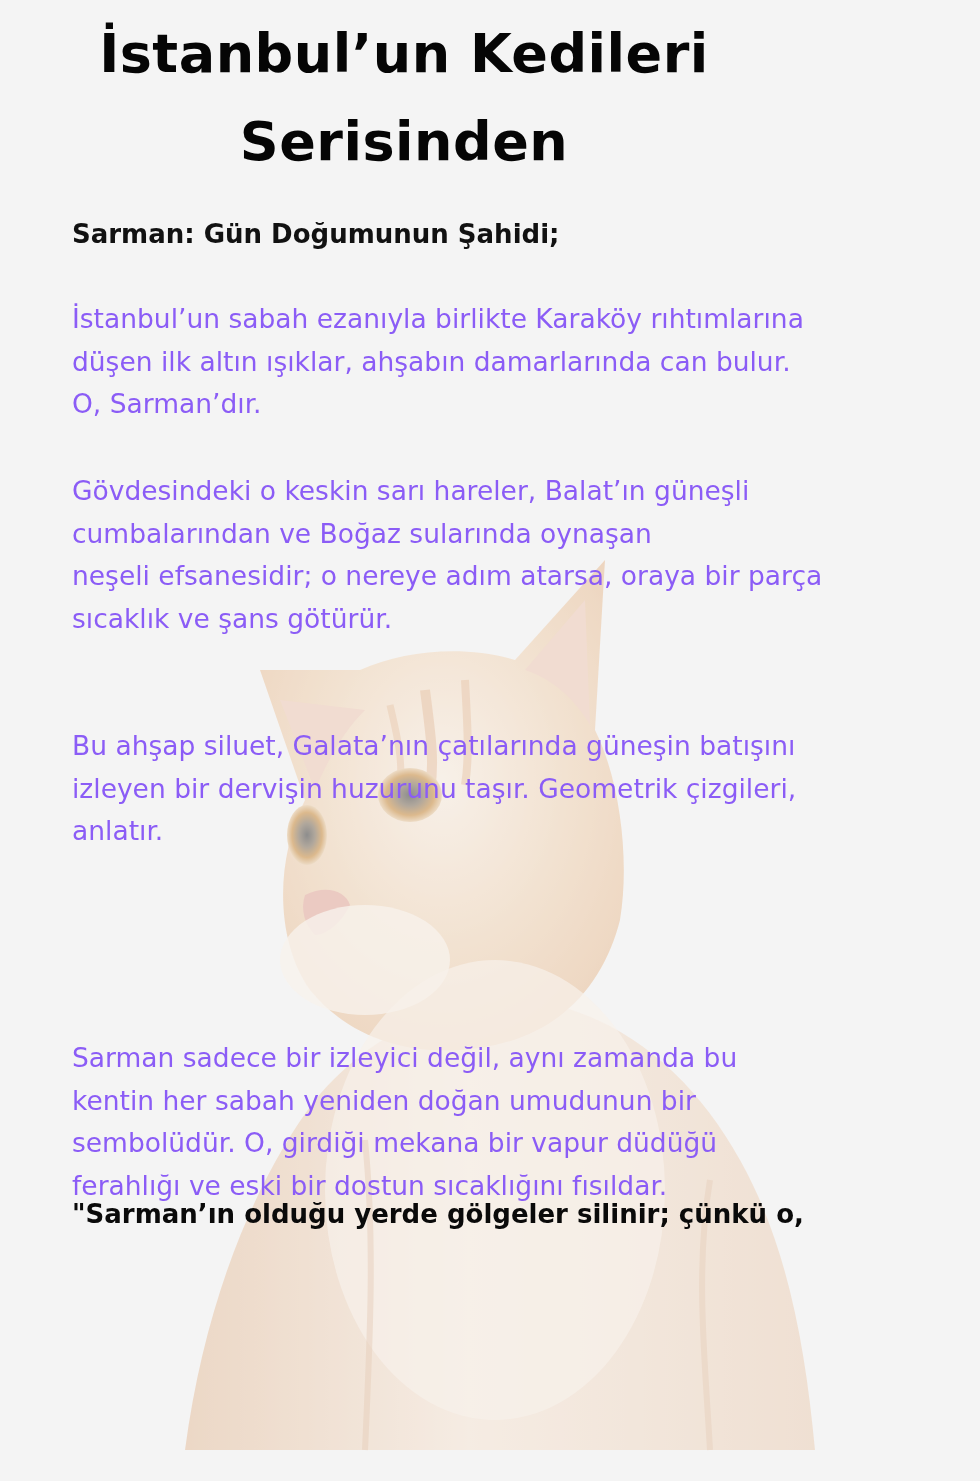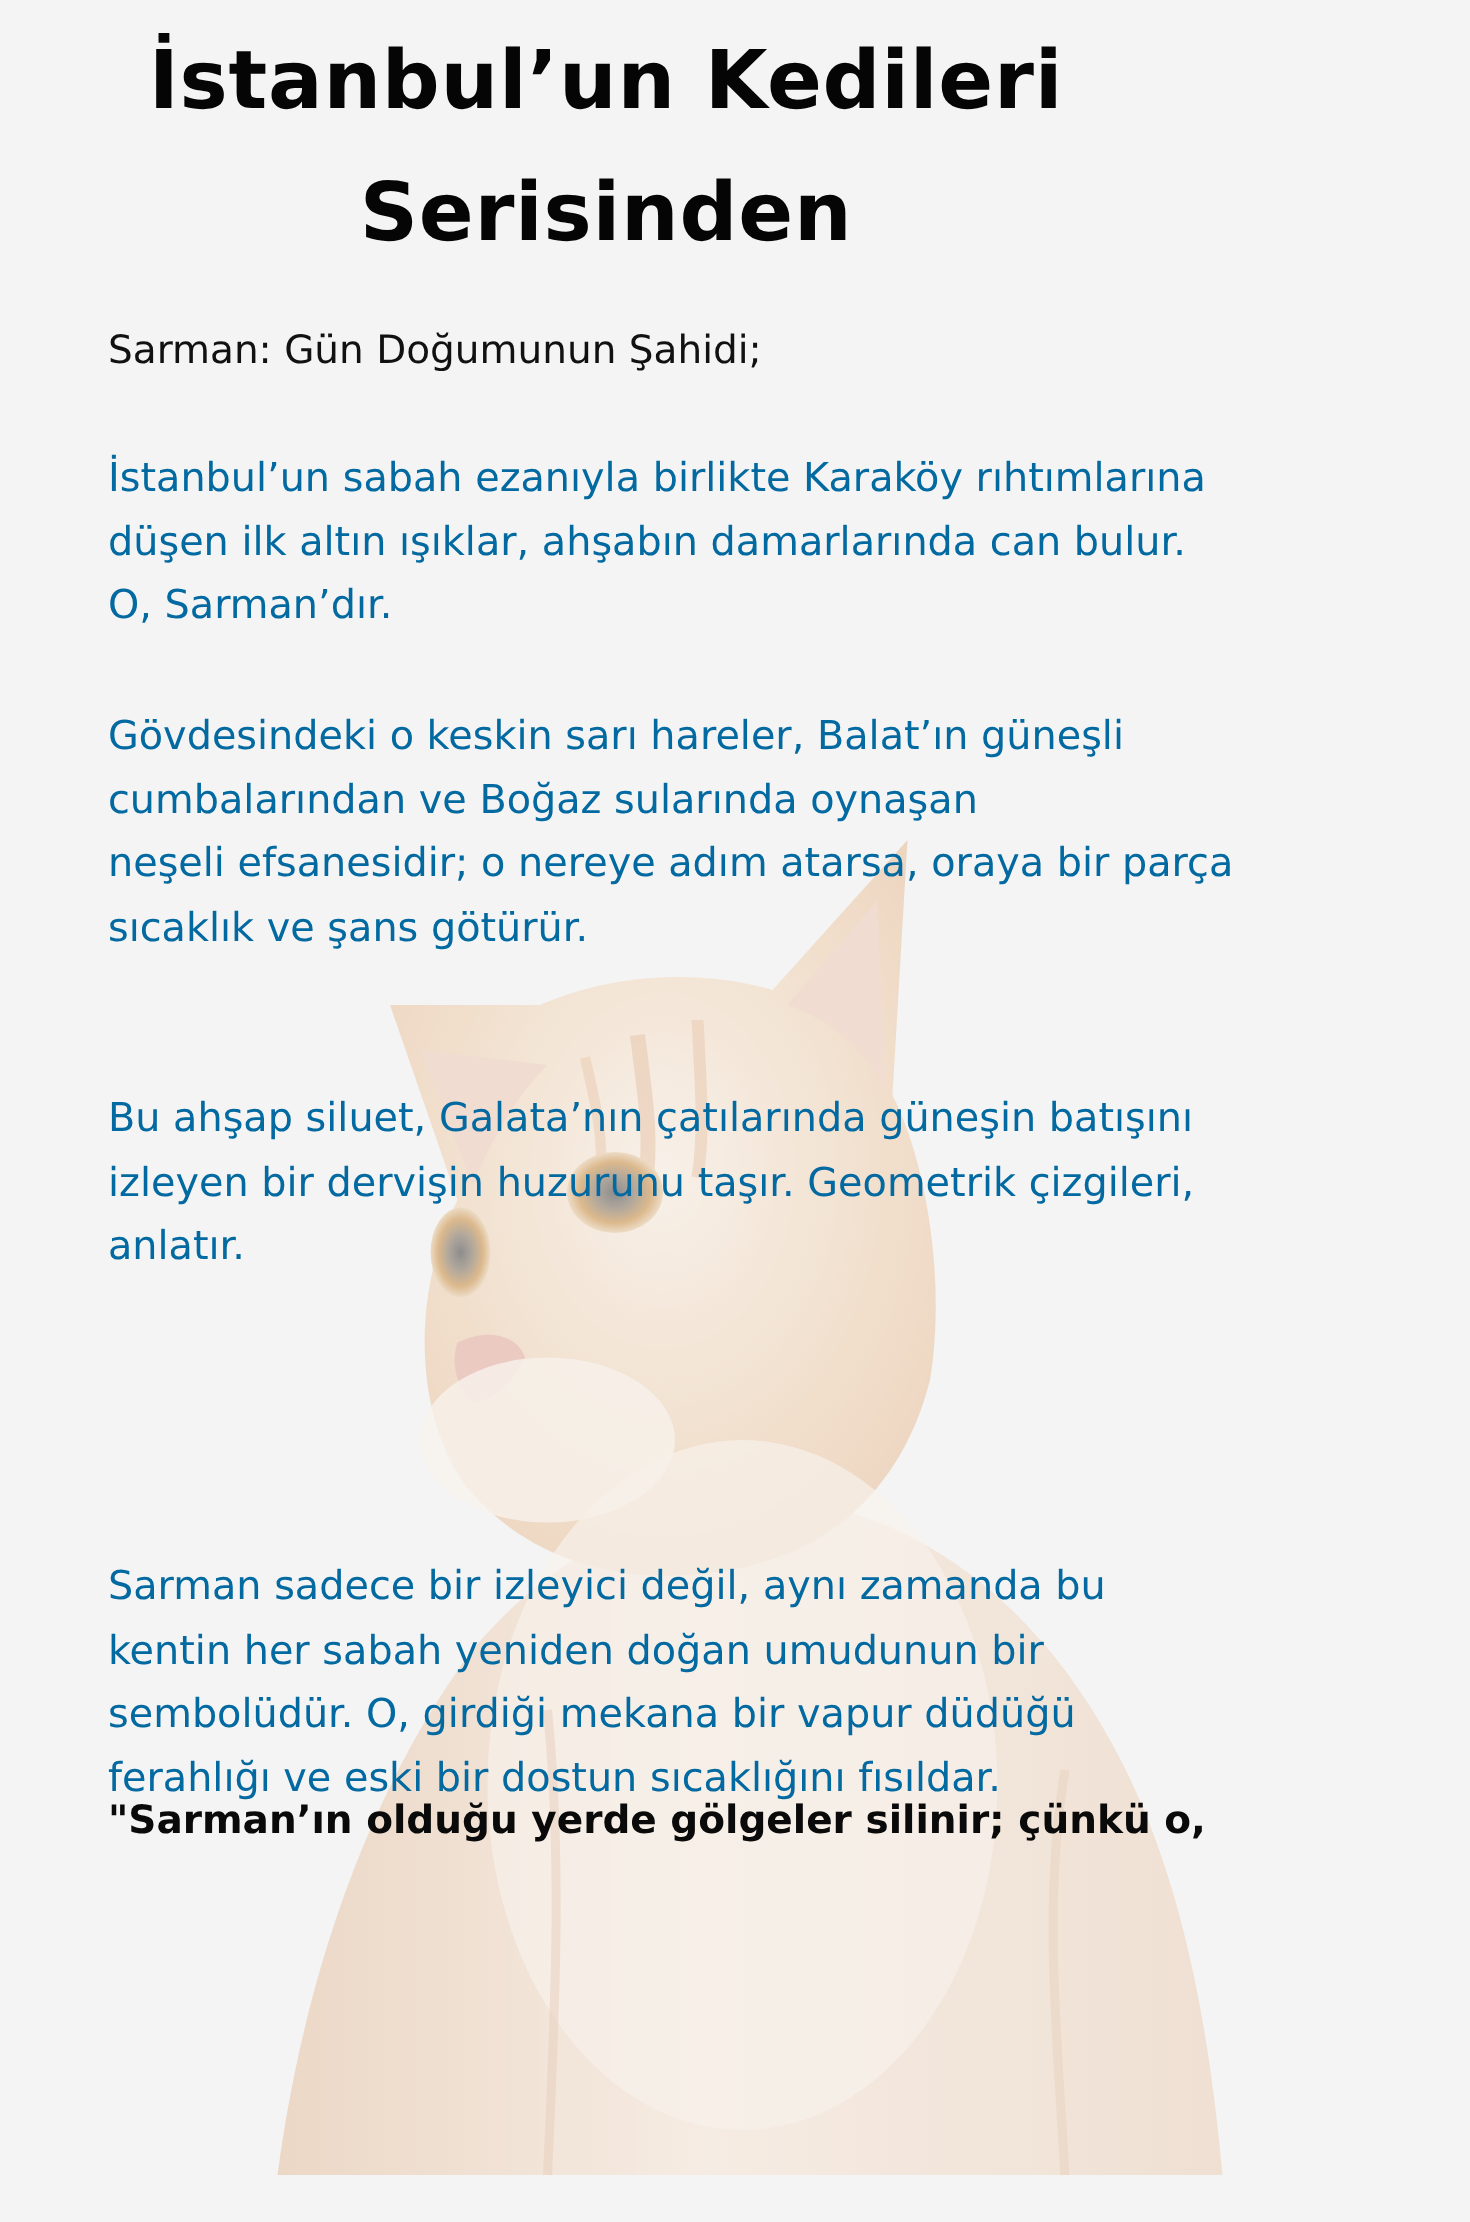--- a/index.html
+++ b/index.html
@@ -40,33 +40,33 @@
       font-size: 54px;
       line-height: 88px;
       color: #050505;
       letter-spacing: 0.5px;
     }
     .subtitle {
       position: absolute;
       left: 72px;
       top: 214px;
       margin: 0;
-      font-weight: normal;
+      font-weight: bold;
       font-size: 26px;
       line-height: 40px;
       color: #111;
     }
     .para {
       position: absolute;
       left: 72px;
       width: 860px;
       margin: 0;
       font-size: 26.5px;
       line-height: 42.5px;
-      color: #0369a1;
+      color: #8b5cf6;
     }
     .para.p1 { top: 298px; }
     .para.p2 { top: 470px; }
     .para.p3 { top: 725px; }
     .para.p4 { top: 1037px; }
     .quote {
       position: absolute;
       left: 72px;
       top: 1193px;
       width: 860px;

